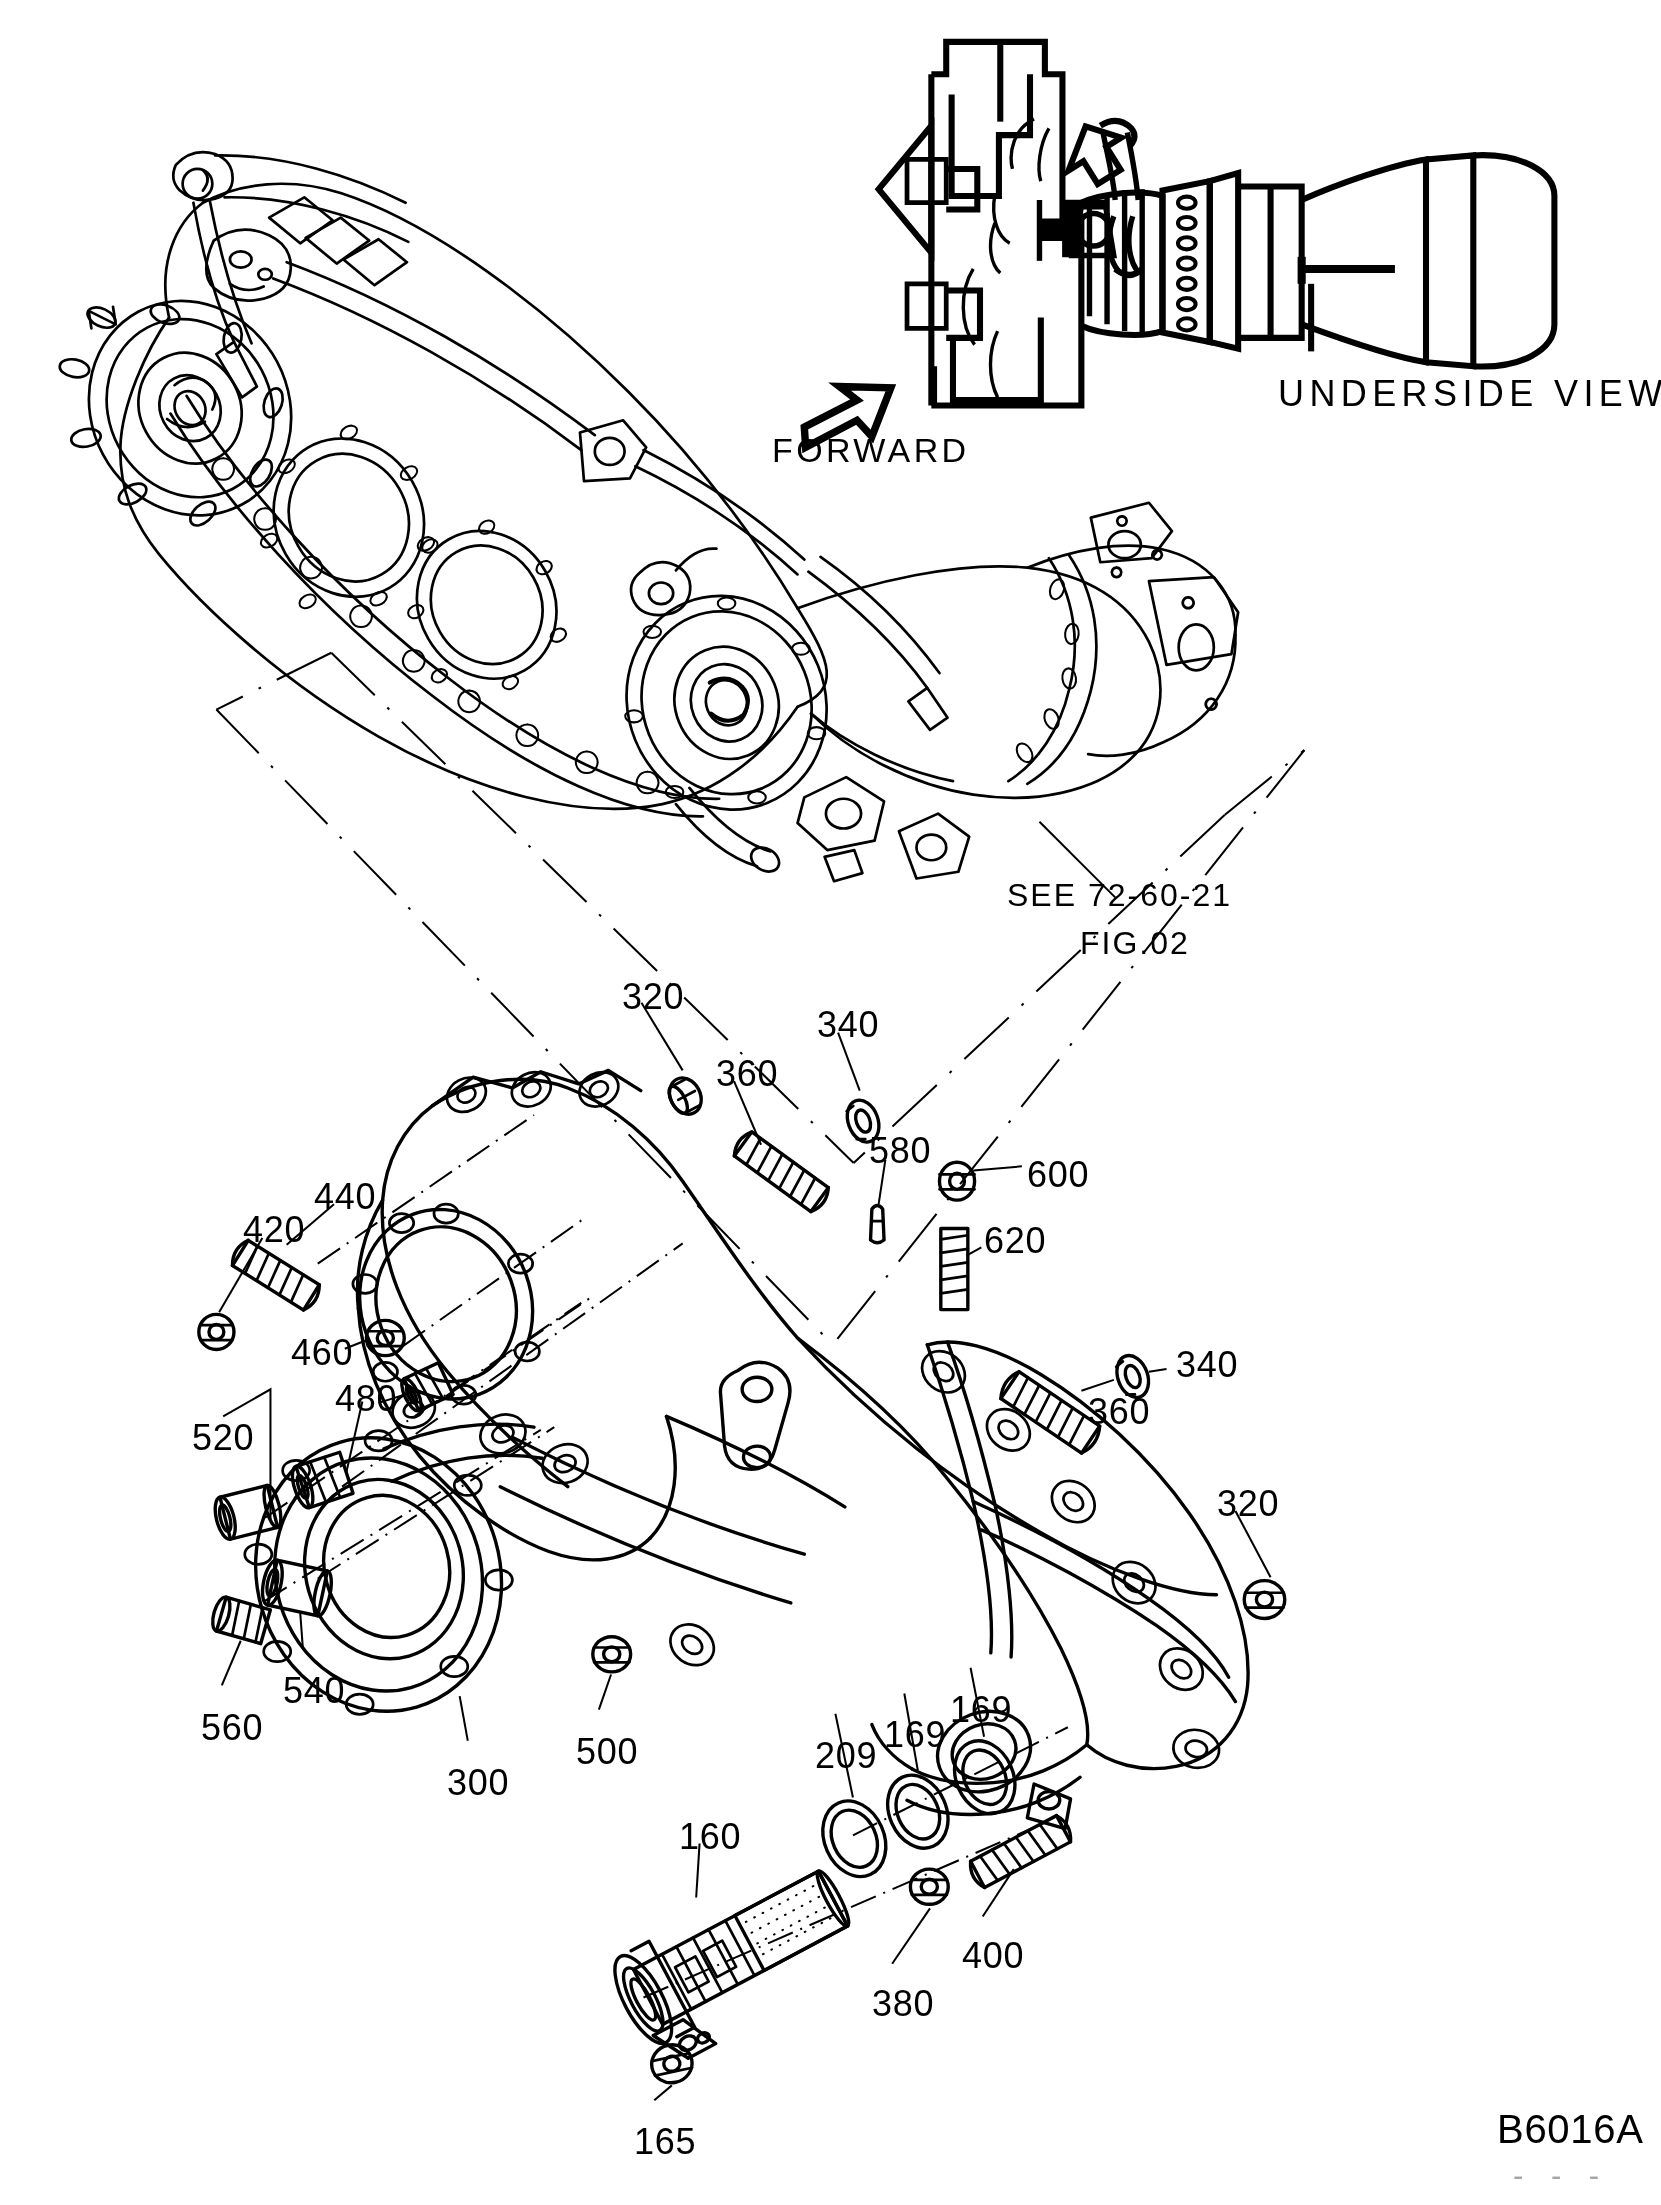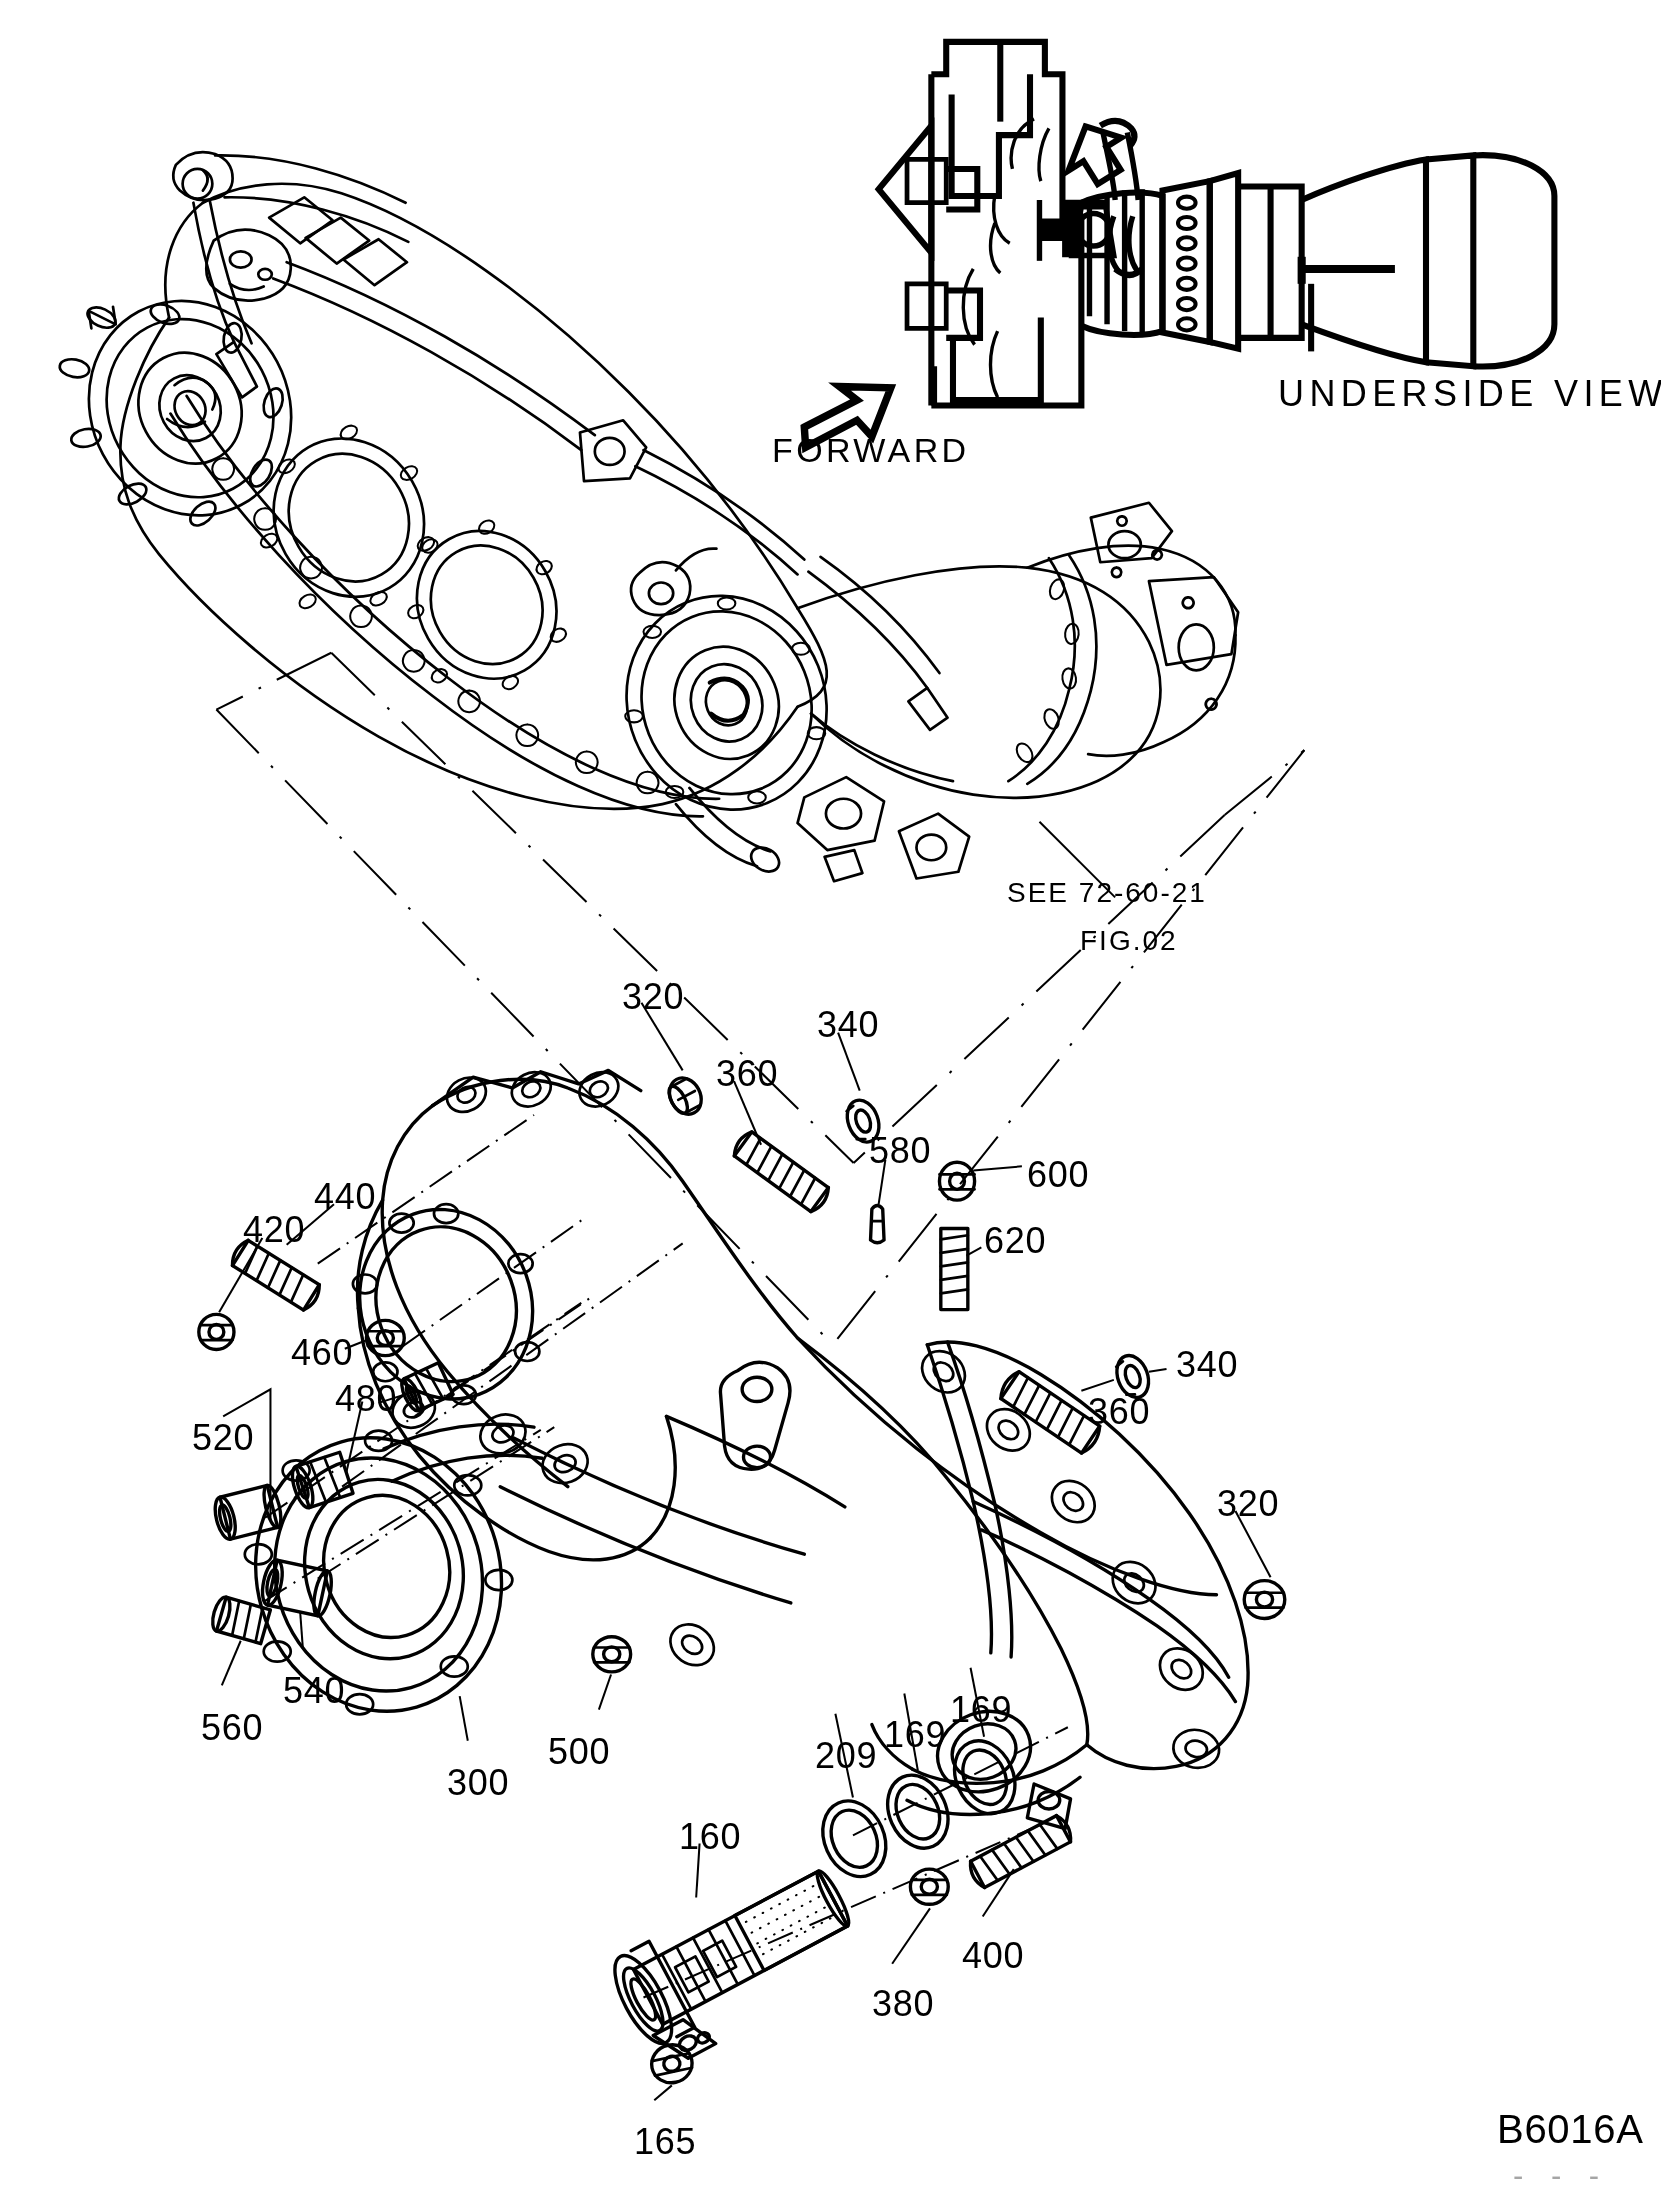--- a/index.html
+++ b/index.html
@@ -23,21 +23,21 @@
   .lbl{
     position:absolute;
     font-family:"Liberation Sans", sans-serif;
     font-weight:400;
     letter-spacing:0.7px;
     white-space:nowrap;
     color:#000;
     line-height:1;
   }
   .callout{ font-size:36px; }
-  .note{ font-size:28px; letter-spacing:2px; }
+  .note{ font-size:32px; letter-spacing:2px; }
   .viewlbl{ font-size:36px; letter-spacing:5.4px; }
   .fwd{ font-size:34px; letter-spacing:3.4px; }
   .dwgno{ font-size:40px; letter-spacing:0.7px; }
   .faint{ font-size:31px; color:#000; opacity:.35; letter-spacing:9.5px;}
 </style>
 </head>
 <body>
 
 <div id="sheet">
 
@@ -666,21 +666,21 @@
       <div class="lbl callout" style="left: 243px; top: 1212px;">420</div>
       <div class="lbl callout" style="left: 291px; top: 1335px;">460</div>
       <div class="lbl callout" style="left: 335px; top: 1381px;">480</div>
       <div class="lbl callout" style="left: 192px; top: 1420px;">520</div>
       <div class="lbl callout" style="left: 1176px; top: 1347px;">340</div>
       <div class="lbl callout" style="left: 1088px; top: 1394px;">360</div>
       <div class="lbl callout" style="left: 1217px; top: 1486px;">320</div>
       <div class="lbl callout" style="left: 201px; top: 1710px;">560</div>
       <div class="lbl callout" style="left: 283px; top: 1673px;">540</div>
       <div class="lbl callout" style="left: 447px; top: 1765px;">300</div>
-      <div class="lbl callout" style="left: 548px; top: 1734px;">500</div>
+      <div class="lbl callout" style="left: 576px; top: 1734px;">500</div>
       <div class="lbl callout" style="left: 815px; top: 1738px;">209</div>
       <div class="lbl callout" style="left: 884px; top: 1717px;">169</div>
       <div class="lbl callout" style="left: 950px; top: 1692px;">169</div>
       <div class="lbl callout" style="left: 679px; top: 1819px;">160</div>
       <div class="lbl callout" style="left: 872px; top: 1986px;">380</div>
       <div class="lbl callout" style="left: 962px; top: 1938px;">400</div>
       <div class="lbl callout" style="left: 634px; top: 2124px;">165</div>
     </div>
 </div>
 

